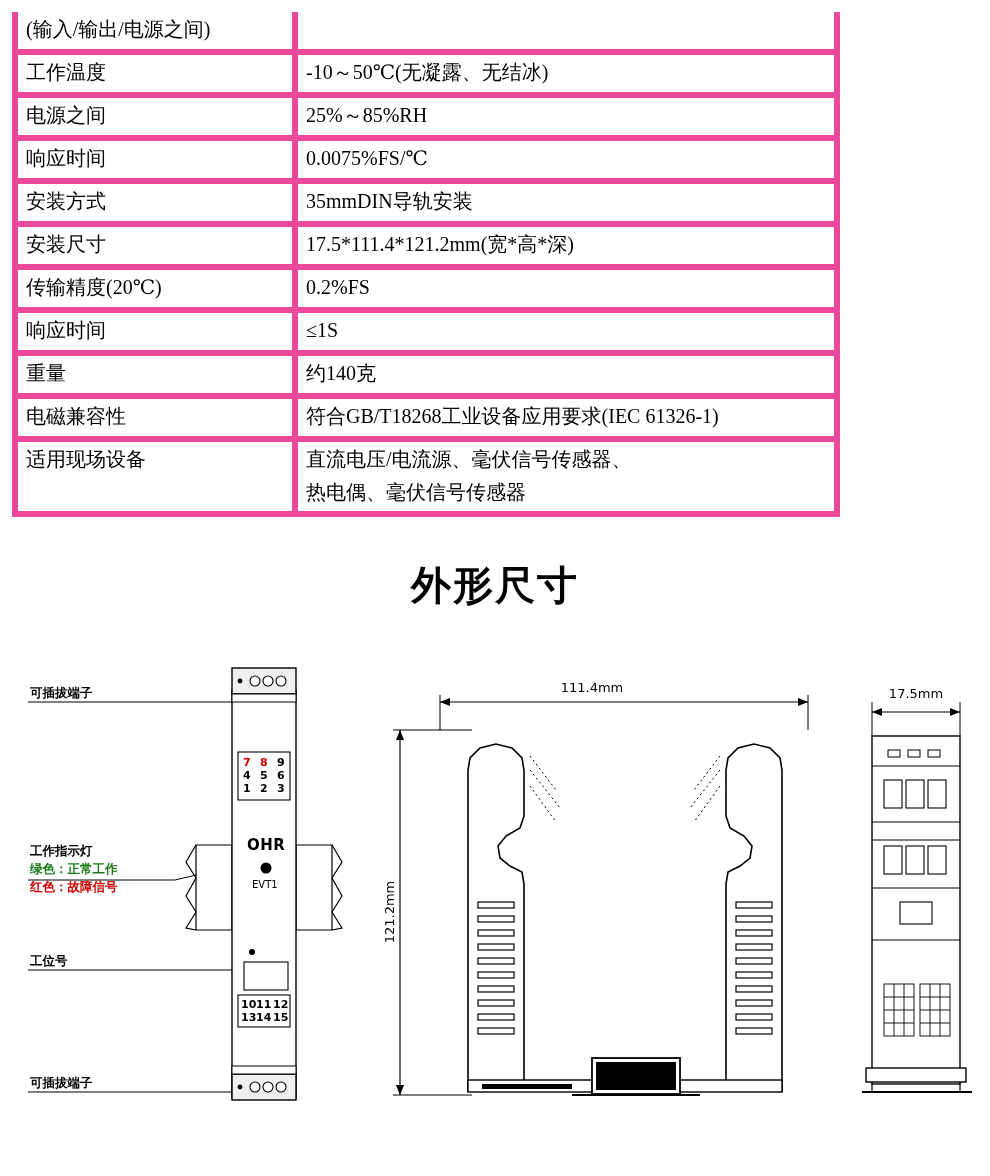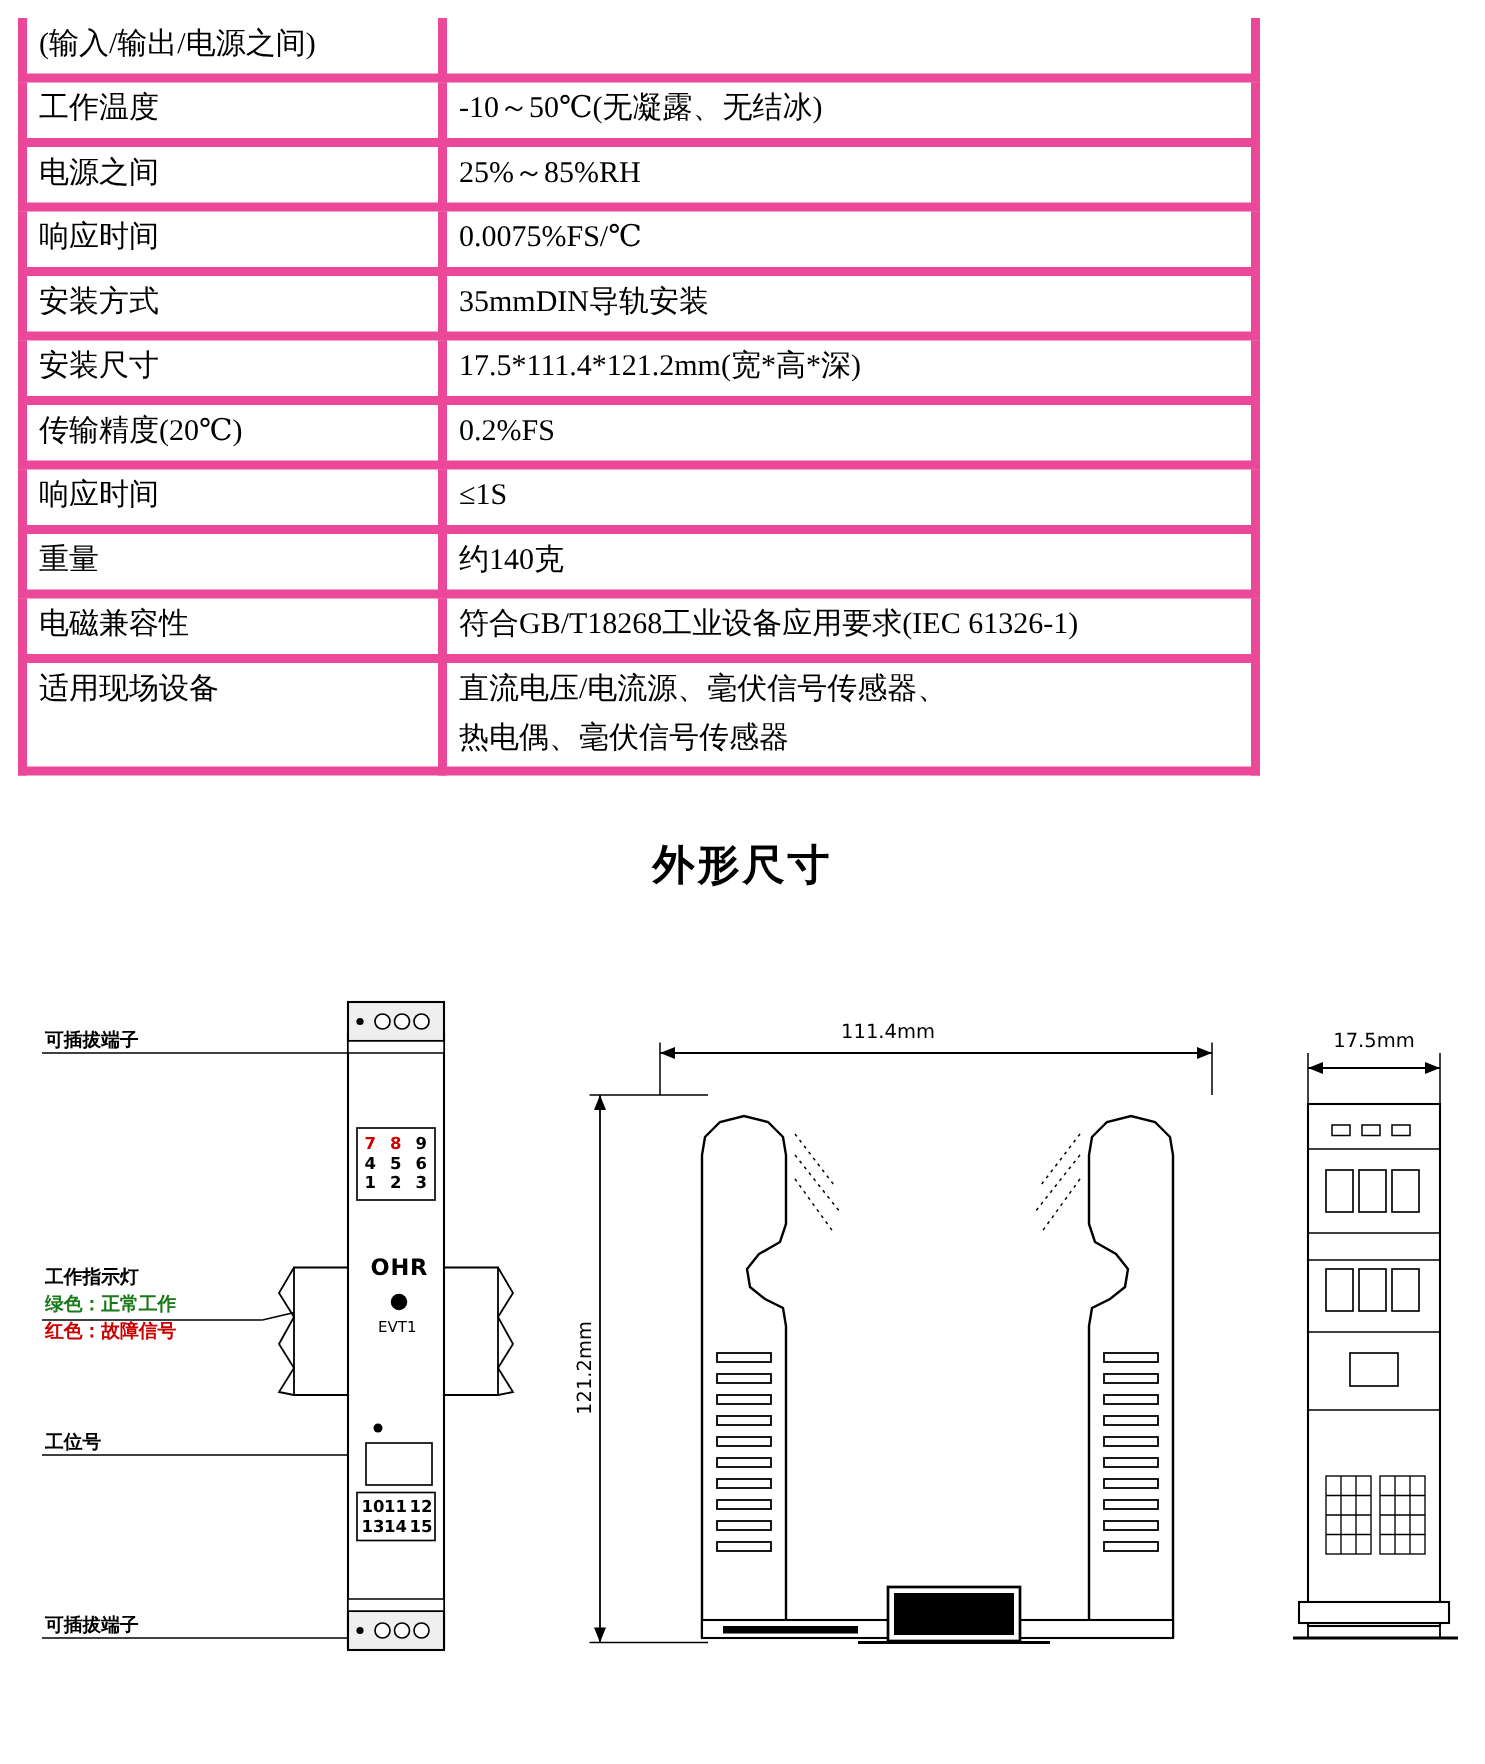--- a/index.html
+++ b/index.html
@@ -46,21 +46,21 @@
 
   
   .section-title {
     position: absolute;
     left: 0;
     top: 558px;
     width: 990px;
     text-align: center;
     font-family: "DejaVu Sans", "Liberation Sans", sans-serif;
     font-weight: bold;
-    font-size: 28px;
+    font-size: 40px;
     letter-spacing: 2px;
   }
 
   
   .drawing {
     position: absolute;
     left: 0;
     top: 640px;
     width: 990px;
     height: 500px;

